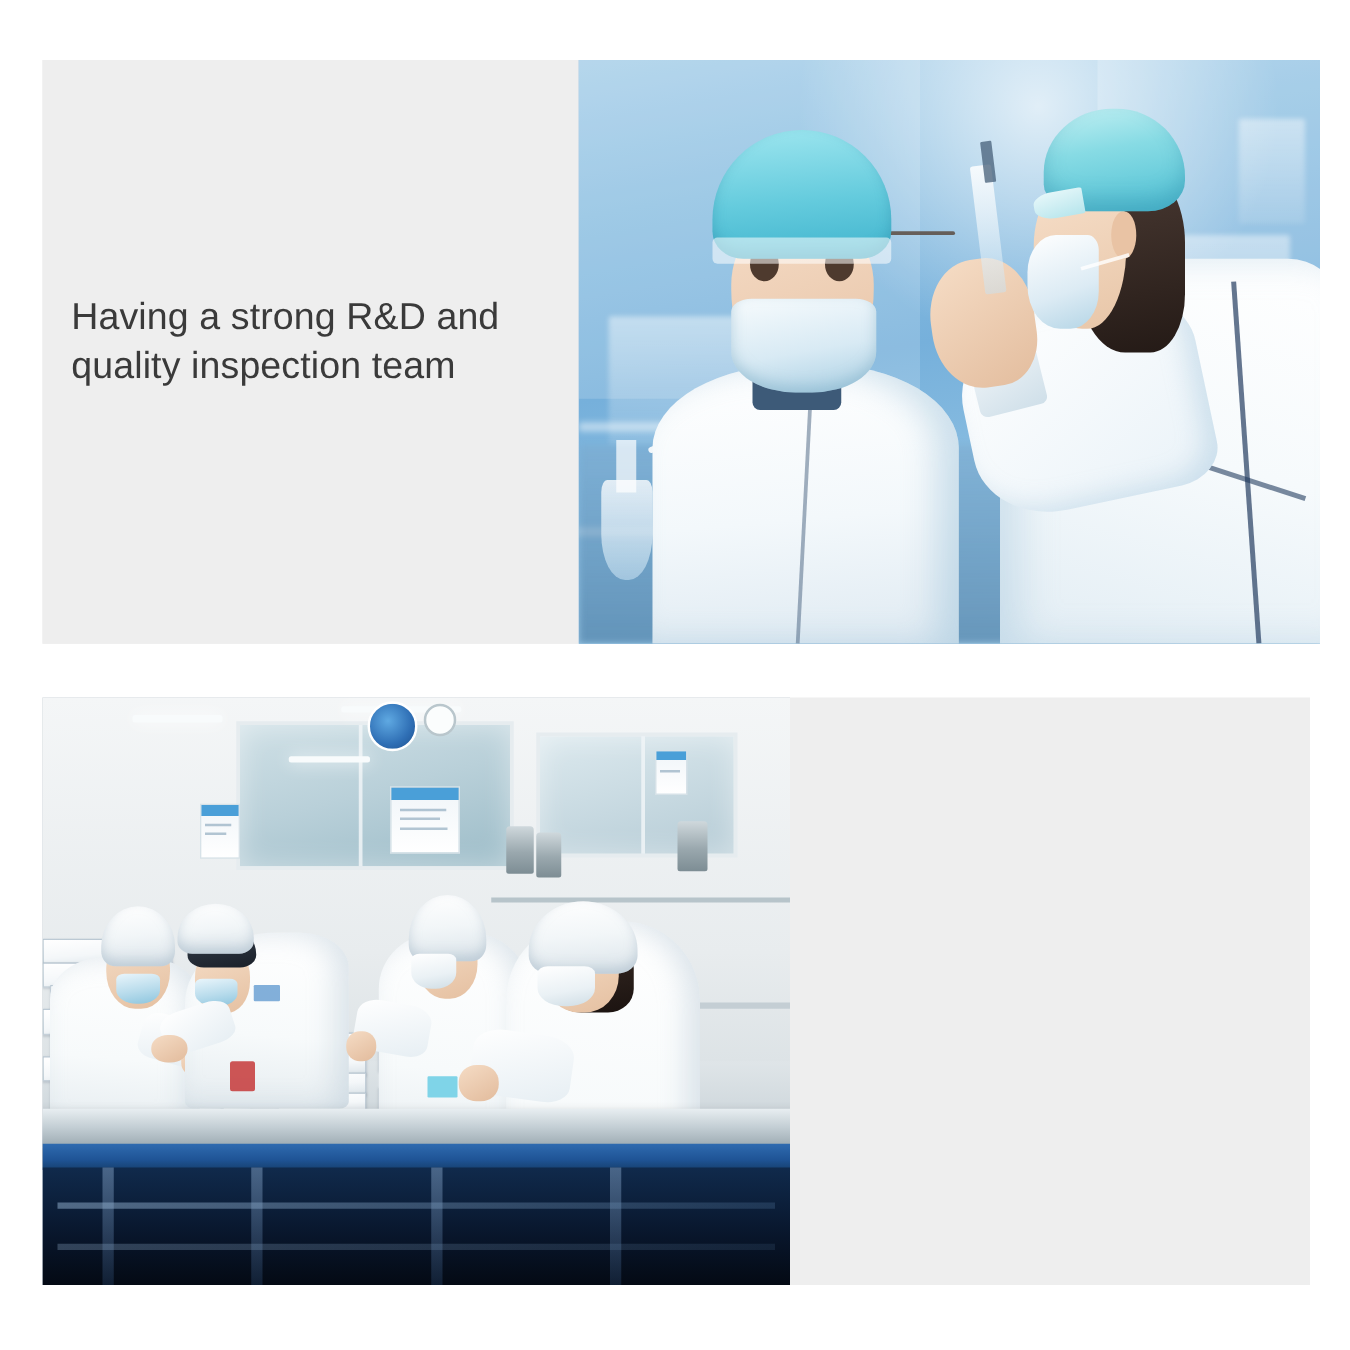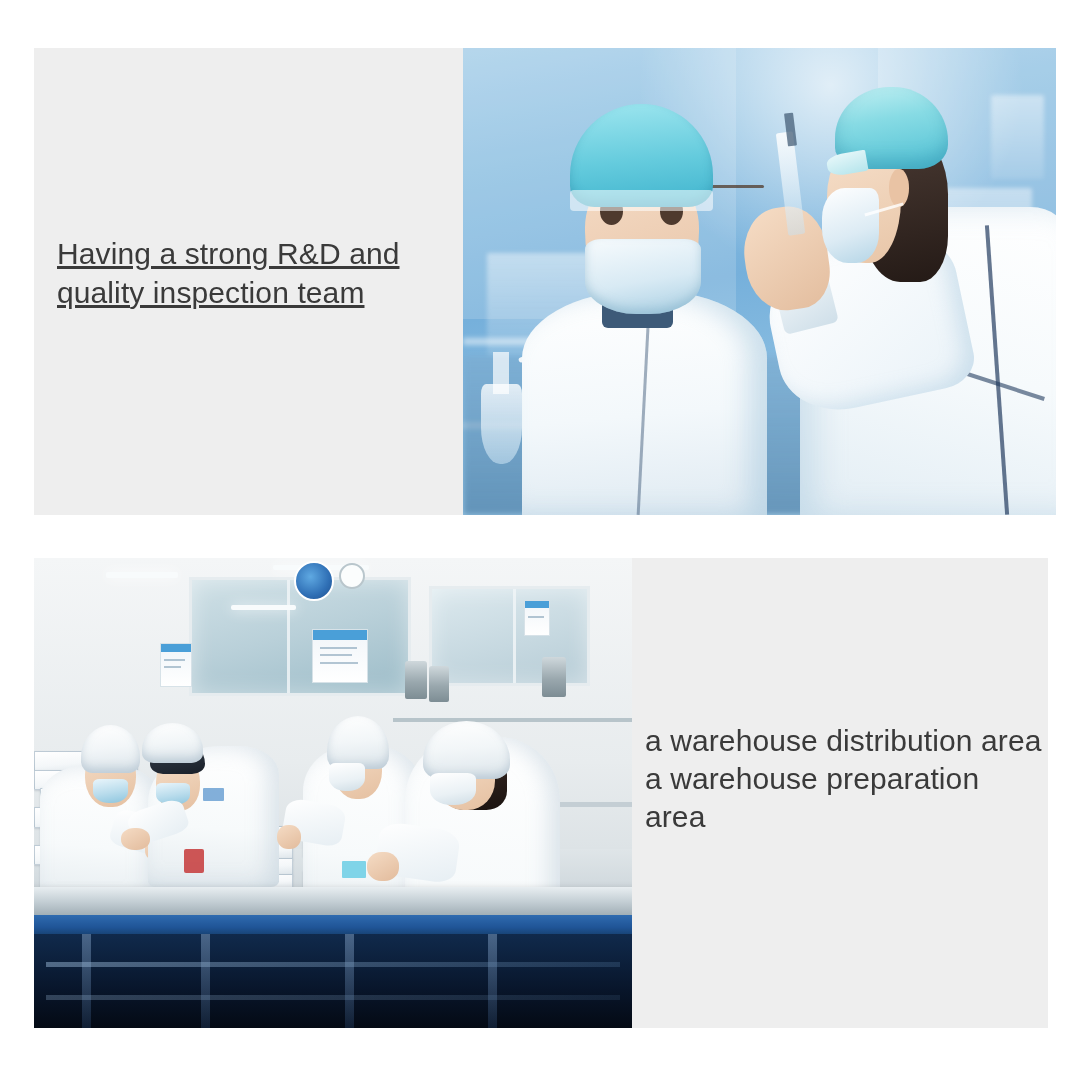--- a/index.html
+++ b/index.html
@@ -54,21 +54,20 @@
     font-size: 30px;
     line-height: 1.27;
     letter-spacing: 0.1px;
     font-weight: 400;
     white-space: pre-line;
   }
   .caption-left {
     padding-left: 23px;
     padding-right: 12px;
     margin-top: -16px;
-    text-decoration: underline;
   }
 
   
   .panel-bottom {
     position: absolute;
     left: 34px;
     top: 558px;
     width: 1014px;
     height: 470px;
     display: flex;
@@ -623,19 +622,15 @@
         <div class="whs-leg" style="left:8%;"></div>
         <div class="whs-leg" style="left:28%;"></div>
         <div class="whs-leg" style="left:52%;"></div>
         <div class="whs-leg" style="left:76%;"></div>
         <div class="whs-rail" style="left:2%;top:86%;width:96%;"></div>
         <div class="whs-rail" style="left:2%;top:93%;width:96%;opacity:0.6;"></div>
 
       </div>
     </div>
 
-    <div class="caption-col">
-      <div class="caption caption-right">a warehouse distribution area
-a warehouse preparation area</div>
-    </div>
   </section>
 
 </div>
 
 </body></html>

